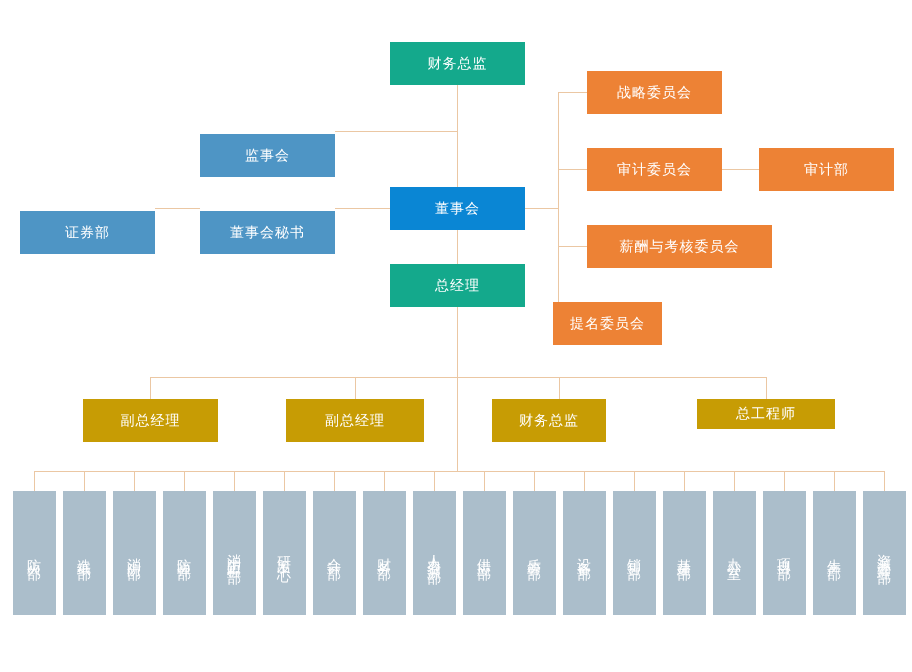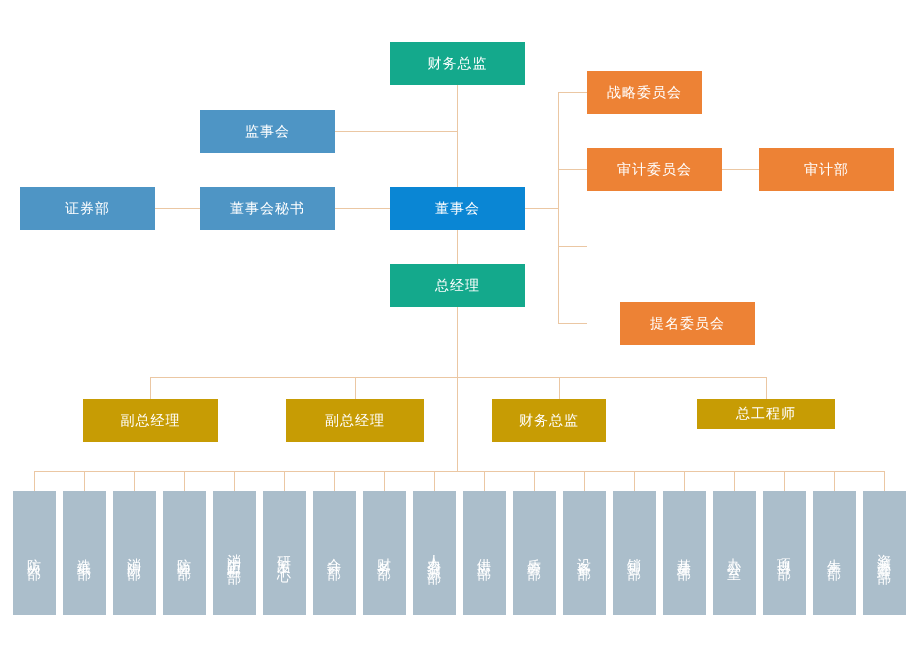--- a/index.html
+++ b/index.html
@@ -10,21 +10,21 @@
   .canvas{
     position:relative; width:912px; height:672px; background:#ffffff;
     font-family:"Liberation Sans","DejaVu Sans",sans-serif; overflow:hidden;
   }
   .node{
     position:absolute; display:flex; align-items:center; justify-content:center;
     color:#ffffff; font-size:14px; letter-spacing:1px; text-align:center;
     box-sizing:border-box;
   }
   .teal{background:var(--teal);}
-  .steel{background:var(--steel);}
+  .steel{background:var(--steel);margin-top:24px;}
   .blue{background:var(--blue);}
   .orange{background:var(--orange);}
   .gold{background:var(--gold);}
   .slate{background:var(--slate);}
   .dept{
     writing-mode:vertical-rl; text-orientation:upright;
     letter-spacing:4px; font-size:14px;
   }
   .h,.v{position:absolute; background:var(--line);}
   .h{height:1px;}
@@ -73,24 +73,25 @@
   <div class="v" style="left:834px;top:471px;height:20px"></div>
   <div class="v" style="left:884px;top:471px;height:20px"></div>
 
   <div class="node teal" style="left:390px;top:42px;width:135px;height:43px">财务总监</div>
   <div class="node steel" style="left:200px;top:110px;width:135px;height:43px">监事会</div>
   <div class="node steel" style="left:20px;top:187px;width:135px;height:43px">证券部</div>
   <div class="node steel" style="left:200px;top:187px;width:135px;height:43px">董事会秘书</div>
   <div class="node blue" style="left:390px;top:187px;width:135px;height:43px">董事会</div>
   <div class="node teal" style="left:390px;top:264px;width:135px;height:43px">总经理</div>
 
-  <div class="node orange" style="left:587px;top:71px;width:115px;height:43px">战略委员会</div>
+  <div class="node orange" style="left:587px;top:71px;width:135px;height:43px">战略委员会</div>
   <div class="node orange" style="left:759px;top:148px;width:135px;height:43px">审计部</div>
   <div class="node orange" style="left:587px;top:148px;width:135px;height:43px">审计委员会</div>
-  <div class="node orange" style="left:620px;top:302px;width:135px;height:43px">提名委员会</div>
+  <div class="node orange" style="left:587px;top:225px;width:185px;height:43px">薪酬与考核委员会</div>
+  <div class="node orange" style="left:553px;top:302px;width:109px;height:43px">提名委员会</div>
 
   <div class="node gold" style="left:83px;top:399px;width:135px;height:43px">副总经理</div>
   <div class="node gold" style="left:286px;top:399px;width:138px;height:43px">副总经理</div>
   <div class="node gold" style="left:492px;top:399px;width:114px;height:43px">财务总监</div>
   <div class="node gold" style="left:697px;top:399px;width:138px;height:30px">总工程师</div>
 
   <div class="node slate dept" style="left:13px;top:491px;width:43px;height:124px">防火部</div>
   <div class="node slate dept" style="left:63px;top:491px;width:43px;height:124px">造纸部</div>
   <div class="node slate dept" style="left:113px;top:491px;width:43px;height:124px">消防部</div>
   <div class="node slate dept" style="left:163px;top:491px;width:43px;height:124px">防弹部</div>

